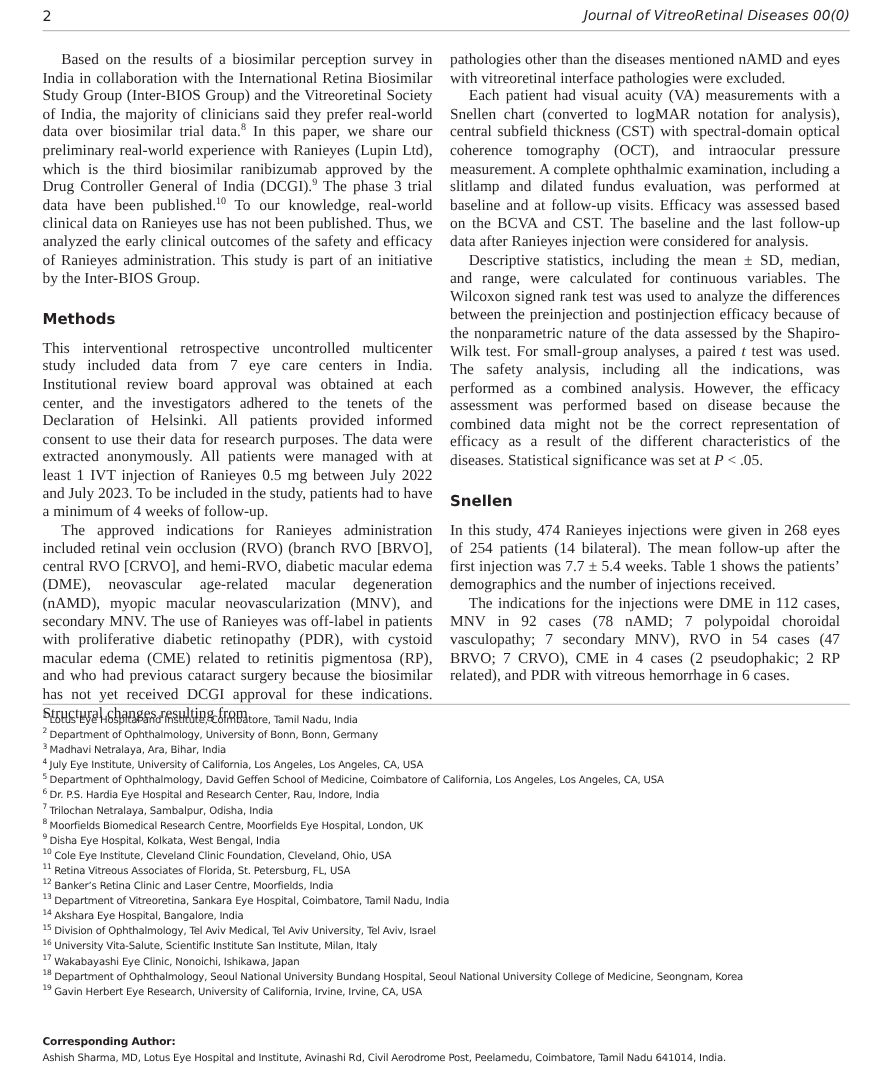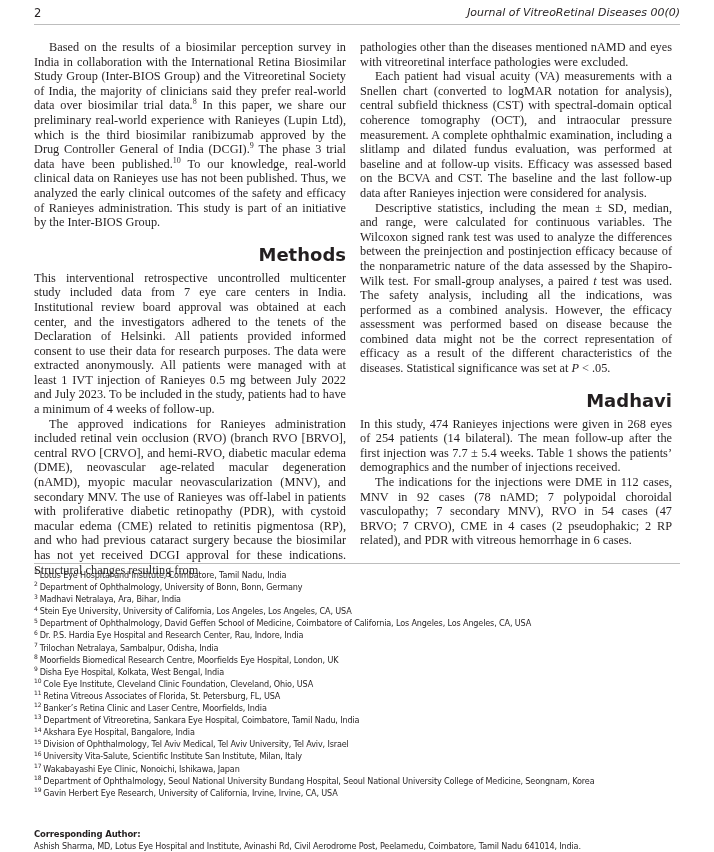--- a/index.html
+++ b/index.html
@@ -49,24 +49,24 @@
     .col-left { left: 34px; }
     .col-right { left: 360px; }
     .column p {
       margin: 0;
       text-indent: 15px;
     }
     .column p.noindent { text-indent: 0; }
     .section-heading {
       font-family: "DejaVu Sans", sans-serif;
       font-weight: bold;
-      font-size: 18px;
+      font-size: 12px;
       margin: 17px 0 8px 0;
       line-height: 16px;
-      text-align: right;
+      text-align: left;
     }
     sup {
       font-size: 8px;
       line-height: 0;
       vertical-align: super;
     }
     .italic { font-style: italic; }
     .footnote-rule {
       position: absolute;
       left: 34px;
@@ -116,33 +116,33 @@
 
   <p class="noindent">This interventional retrospective uncontrolled multicenter study included data from 7 eye care centers in India. Institutional review board approval was obtained at each center, and the investigators adhered to the tenets of the Declaration of Helsinki. All patients provided informed consent to use their data for research purposes. The data were extracted anonymously. All patients were managed with at least 1 IVT injection of Ranieyes 0.5 mg between July 2022 and July 2023. To be included in the study, patients had to have a minimum of 4 weeks of follow-up.</p>
   <p>The approved indications for Ranieyes administration included retinal vein occlusion (RVO) (branch RVO [BRVO], central RVO [CRVO], and hemi-RVO, diabetic macular edema (DME), neovascular age-related macular degeneration (nAMD), myopic macular neovascularization (MNV), and secondary MNV. The use of Ranieyes was off-label in patients with proliferative diabetic retinopathy (PDR), with cystoid macular edema (CME) related to retinitis pigmentosa (RP), and who had previous cataract surgery because the biosimilar has not yet received DCGI approval for these indications. Structural changes resulting from</p>
 </div>
 
 <div class="column col-right">
   <p class="noindent">pathologies other than the diseases mentioned nAMD and eyes with vitreoretinal interface pathologies were excluded.</p>
   <p>Each patient had visual acuity (VA) measurements with a Snellen chart (converted to logMAR notation for analysis), central subfield thickness (CST) with spectral-domain optical coherence tomography (OCT), and intraocular pressure measurement. A complete ophthalmic examination, including a slitlamp and dilated fundus evaluation, was performed at baseline and at follow-up visits. Efficacy was assessed based on the BCVA and CST. The baseline and the last follow-up data after Ranieyes injection were considered for analysis.</p>
   <p><span>Descriptive statistics, including the mean ± SD, median, and range, were calculated for continuous variables. The Wilcoxon signed rank test was used to analyze the differences between the preinjection and postinjection efficacy because of the nonparametric nature of the data assessed by the Shapiro-Wilk test. For small-group analyses, a paired </span><span class="italic">t</span><span> test was used. The safety analysis, including all the indications, was performed as a combined analysis. However, the efficacy assessment was performed based on disease because the combined data might not be the correct representation of efficacy as a result of the different characteristics of the diseases. Statistical significance was set at </span><span class="italic">P</span><span> &lt; .05.</span></p>
 
-  <h2 class="section-heading">Madhavi</h2>
+  <h2 class="section-heading">Snellen</h2>
 
   <p class="noindent">In this study, 474 Ranieyes injections were given in 268 eyes of 254 patients (14 bilateral). The mean follow-up after the first injection was 7.7 ± 5.4 weeks. Table 1 shows the patients’ demographics and the number of injections received.</p>
   <p>The indications for the injections were DME in 112 cases, MNV in 92 cases (78 nAMD; 7 polypoidal choroidal vasculopathy; 7 secondary MNV), RVO in 54 cases (47 BRVO; 7 CRVO), CME in 4 cases (2 pseudophakic; 2 RP related), and PDR with vitreous hemorrhage in 6 cases.</p>
 </div>
 
 <div class="footnote-rule"></div>
 
 <div class="affiliations">
   <div class="affiliation"><sup>1</sup><span>Lotus Eye Hospital and Institute, Coimbatore, Tamil Nadu, India</span></div>
   <div class="affiliation"><sup>2</sup><span>Department of Ophthalmology, University of Bonn, Bonn, Germany</span></div>
   <div class="affiliation"><sup>3</sup><span>Madhavi Netralaya, Ara, Bihar, India</span></div>
-  <div class="affiliation"><sup>4</sup><span>Stein Eye University, University of California, Los Angeles, Los Angeles, CA, USA</span></div>
+  <div class="affiliation"><sup>4</sup><span>July Eye Institute, University of California, Los Angeles, Los Angeles, CA, USA</span></div>
   <div class="affiliation"><sup>5</sup><span>Department of Ophthalmology, David Geffen School of Medicine, Coimbatore of California, Los Angeles, Los Angeles, CA, USA</span></div>
   <div class="affiliation"><sup>6</sup><span>Dr. P.S. Hardia Eye Hospital and Research Center, Rau, Indore, India</span></div>
   <div class="affiliation"><sup>7</sup><span>Trilochan Netralaya, Sambalpur, Odisha, India</span></div>
   <div class="affiliation"><sup>8</sup><span>Moorfields Biomedical Research Centre, Moorfields Eye Hospital, London, UK</span></div>
   <div class="affiliation"><sup>9</sup><span>Disha Eye Hospital, Kolkata, West Bengal, India</span></div>
   <div class="affiliation"><sup>10</sup><span>Cole Eye Institute, Cleveland Clinic Foundation, Cleveland, Ohio, USA</span></div>
   <div class="affiliation"><sup>11</sup><span>Retina Vitreous Associates of Florida, St. Petersburg, FL, USA</span></div>
   <div class="affiliation"><sup>12</sup><span>Banker’s Retina Clinic and Laser Centre, Moorfields, India</span></div>
   <div class="affiliation"><sup>13</sup><span>Department of Vitreoretina, Sankara Eye Hospital, Coimbatore, Tamil Nadu, India</span></div>
   <div class="affiliation"><sup>14</sup><span>Akshara Eye Hospital, Bangalore, India</span></div>

